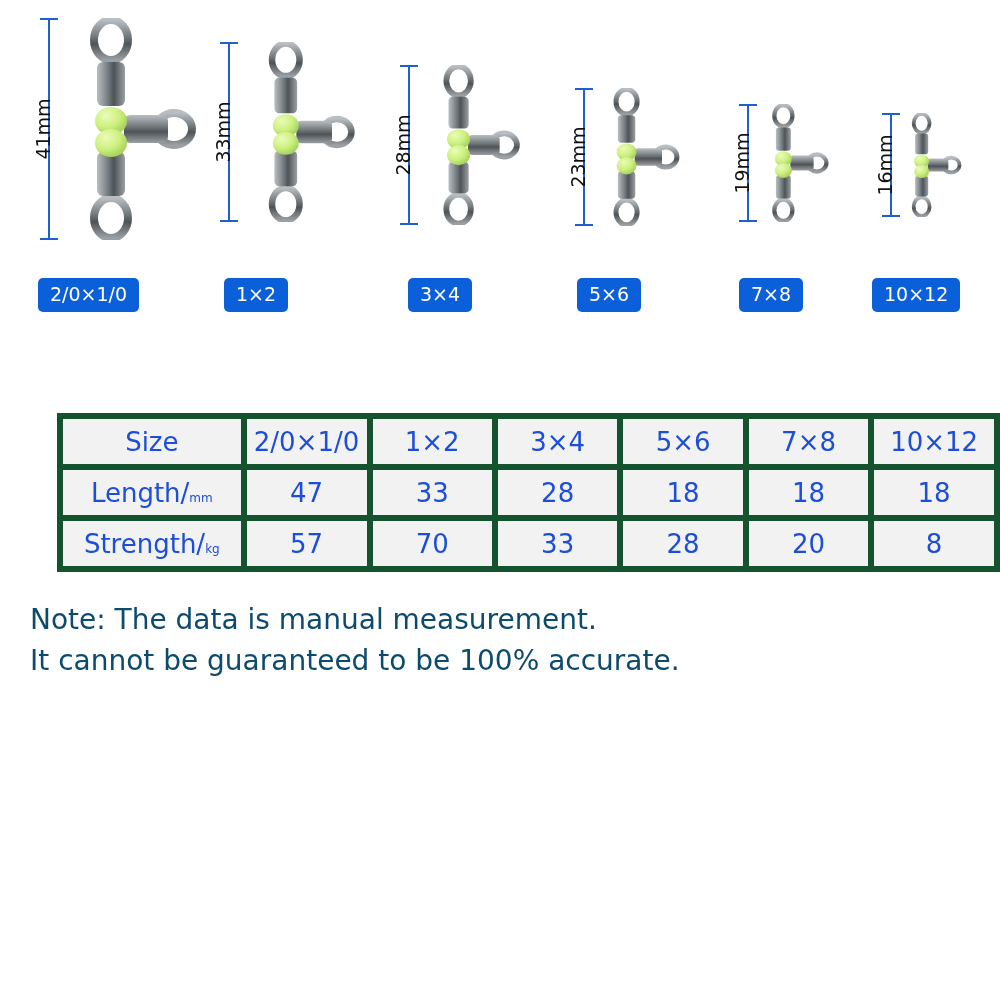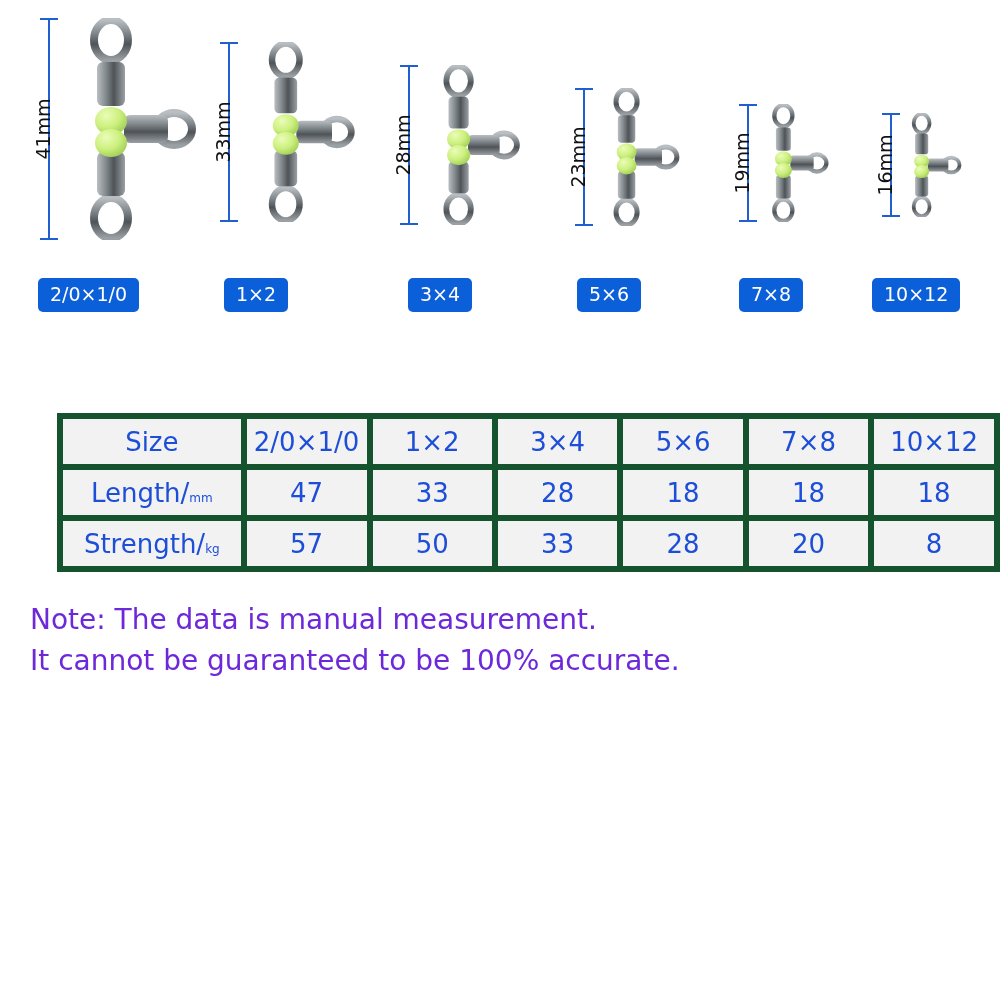--- a/index.html
+++ b/index.html
@@ -116,21 +116,21 @@
   }
 
   
   #note {
     position: absolute;
     left: 30px;
     top: 600px;
     width: 900px;
     font-size: 28px;
     line-height: 1.45;
-    color: #6d28d9;
+    color: #0c4a6e;
   }
   #note div { white-space: nowrap; }
 </style>
 </head>
 <body>
 
 <div id="product-row">
 
   <div class="product-cell" style="left:16px;">
     <div class="dim" style="top:18px; height:222px;">
@@ -308,21 +308,21 @@
       <td class="datacell">47</td>
       <td class="datacell">33</td>
       <td class="datacell">28</td>
       <td class="datacell">18</td>
       <td class="datacell">18</td>
       <td class="datacell">18</td>
     </tr>
     <tr>
       <td class="rowhead"><span>Strength/</span><span class="unit">kg</span></td>
       <td class="datacell">57</td>
-      <td class="datacell">50</td>
+      <td class="datacell">70</td>
       <td class="datacell">33</td>
       <td class="datacell">28</td>
       <td class="datacell">20</td>
       <td class="datacell">8</td>
     </tr>
   </tbody>
 </table>
 
 <div id="note">
   <div>Note: The data is manual measurement.</div>

